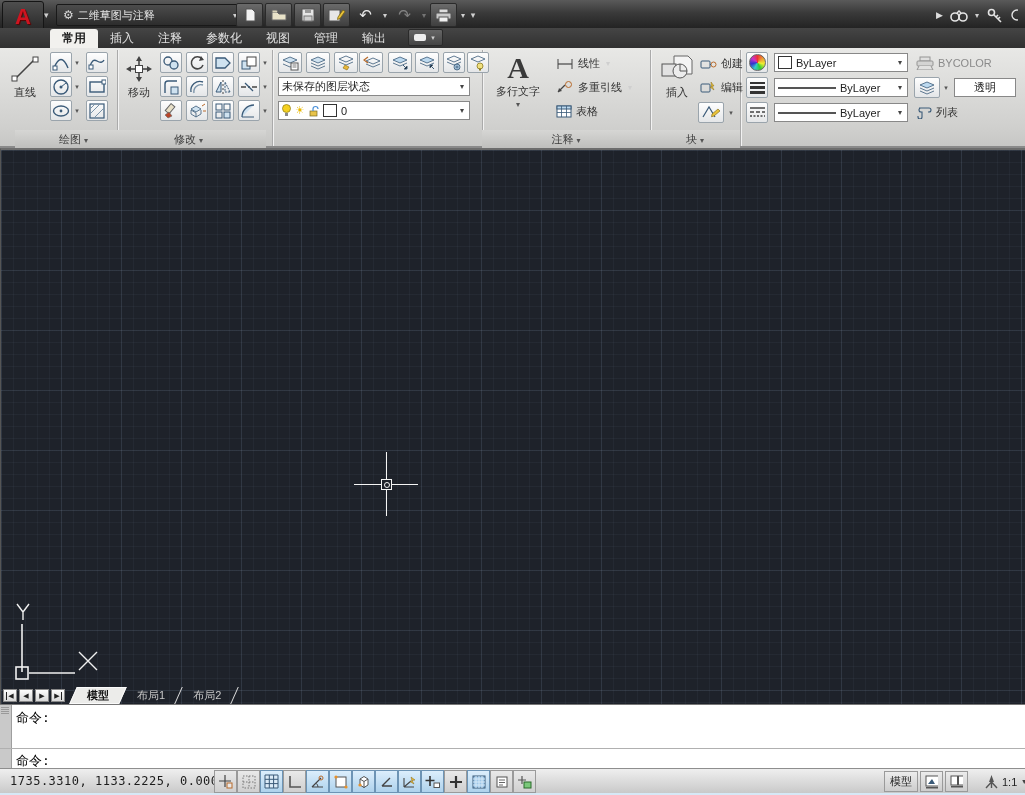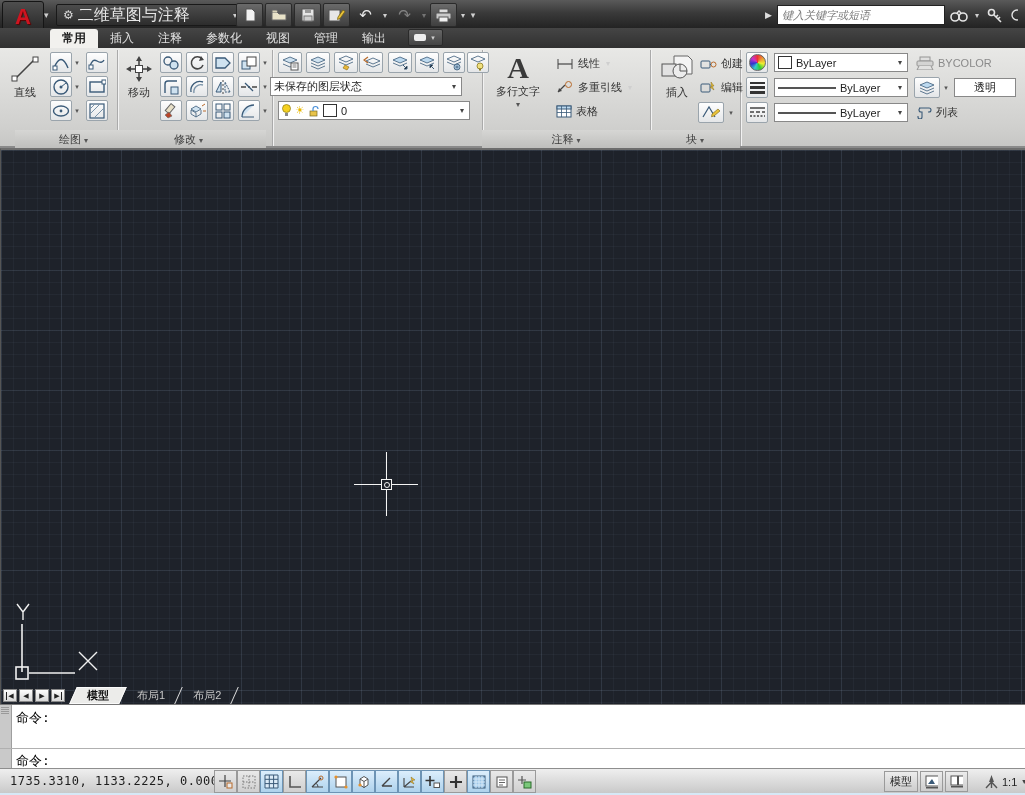--- a/index.html
+++ b/index.html
@@ -15,21 +15,21 @@
   .appbtn{position:absolute;left:2px;top:1px;width:40px;height:30px;
     background:linear-gradient(#4e4e4e,#262626);border:1px solid #151515;border-radius:3px;
     display:flex;align-items:center;justify-content:center;}
   .appbtn .bigA{font-size:22px;font-weight:bold;color:#cf1420;
     text-shadow:1px 1px 1px #5e0000;line-height:1;}
   .appcaret{position:absolute;left:44px;top:10px;color:#cfcfcf;font-size:9px;}
   .wspill{position:absolute;left:56px;top:4px;width:176px;height:20px;
     background:linear-gradient(#4c4c4c,#2d2d2d);border:1px solid #191919;border-radius:2px;
     display:flex;align-items:center;gap:4px;padding:0 6px;color:#e6e6e6;}
   .wspill .gear{color:#d8d8d8;font-size:12px;}
-  .wspill .lbl{flex:1;font-size:16px;white-space:nowrap;overflow:hidden;}
+  .wspill .lbl{flex:1;font-size:11px;white-space:nowrap;overflow:hidden;}
   .qat{position:absolute;left:236px;top:3px;display:flex;align-items:center;gap:2px;}
   .qbtn{width:25px;height:22px;display:flex;align-items:center;justify-content:center;
     background:linear-gradient(#6a6a6a,#3f3f3f);border:1px solid #2a2a2a;border-radius:2px;}
   .qbtn.flat{background:transparent;border-color:transparent;}
   .qcar{color:#cfcfcf;font-size:8px;width:8px;text-align:center;}
   .dim{opacity:.4;}
   .titletext{position:absolute;left:0;top:6px;width:1025px;text-align:center;color:#e3e3e3;
     font-size:12px;pointer-events:none;}
   .titletext span{margin:0 18px;}
   .tright{position:absolute;right:6px;top:3px;display:flex;align-items:center;gap:3px;}
@@ -180,21 +180,20 @@
             <rect x="4" y="9" width="9" height="5" fill="#f0f0f0" stroke="#555"></rect>
           </svg>
       </div>
       <span class="qcar">▾</span>
       <span class="qcar" style="font-size:9px">▾</span>
     </div>
 
 
     <div class="tright">
       <span class="collapsearrow">▶</span>
-      <input class="searchbox" placeholder="键入关键字或短语" style="">
       <div class="qbtn flat" style="width:20px">
         <svg width="18" height="13">
             <circle cx="5" cy="8" r="4" fill="none" stroke="#e4e4e4" stroke-width="1.6"></circle>
             <circle cx="13" cy="8" r="4" fill="none" stroke="#e4e4e4" stroke-width="1.6"></circle>
             <path d="M7 4 L9 2 L11 4" fill="none" stroke="#e4e4e4" stroke-width="1.4"></path>
           </svg>
       </div>
       <span class="qcar">▾</span>
       <div class="qbtn flat" style="width:20px">
         <svg width="17" height="15">
@@ -423,21 +422,21 @@
           <path d="M11 9 v6 M8.5 10.5 l5 3 M13.5 10.5 l-5 3" stroke="#3a5a78" stroke-width=".6"></path>
         </svg>
     </div>
     <div class="sbtn22" style="left:467px;top:4px;width:22px">
       <svg width="16" height="16">
           <path d="M1 4 l7 -3 7 3 -7 3 z" fill="none" stroke="#3a5a78" stroke-width=".8"></path>
           <circle cx="10" cy="11" r="3" fill="#f0e080" stroke="#8a7a20" stroke-width=".8"></circle>
           <rect x="9" y="13.5" width="2" height="2" fill="#8a7a20"></rect>
         </svg>
     </div>
-    <div class="combo" style="left:270px;top:29px;width:192px">
+    <div class="combo" style="left:278px;top:29px;width:192px">
       <span>未保存的图层状态</span>
       <span class="ccar">▾</span>
     </div>
     <div class="combo" style="left:278px;top:53px;width:192px">
       <svg width="9" height="13">
           <circle cx="4.5" cy="4.5" r="4" fill="#f5d020" stroke="#8a7a10" stroke-width=".7"></circle>
           <rect x="3" y="9" width="3" height="3" fill="#8a8a8a"></rect>
         </svg>
       <span style="color:#e8b800;font-size:11px">☀</span>
       <svg width="10" height="12">

